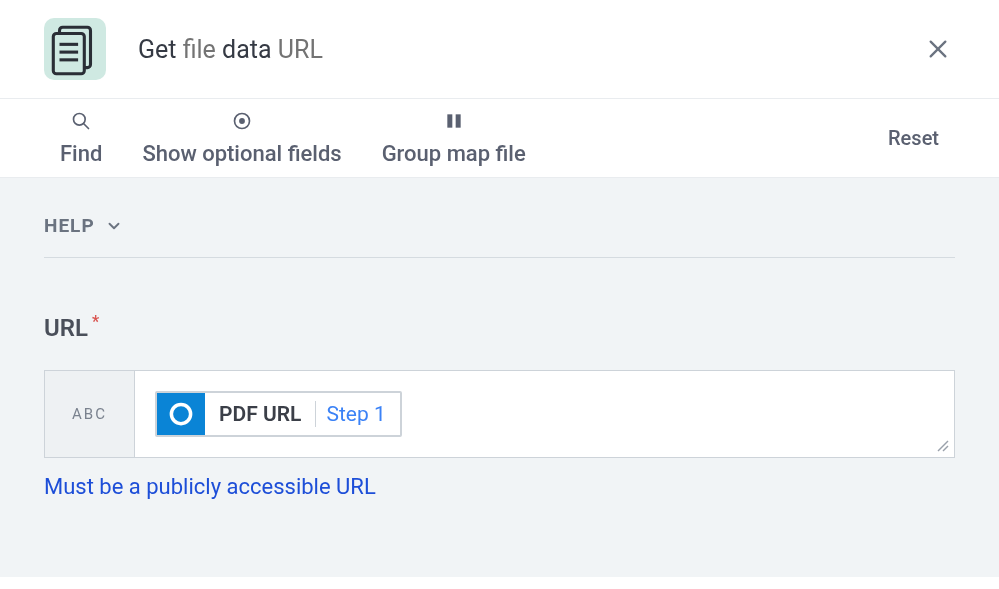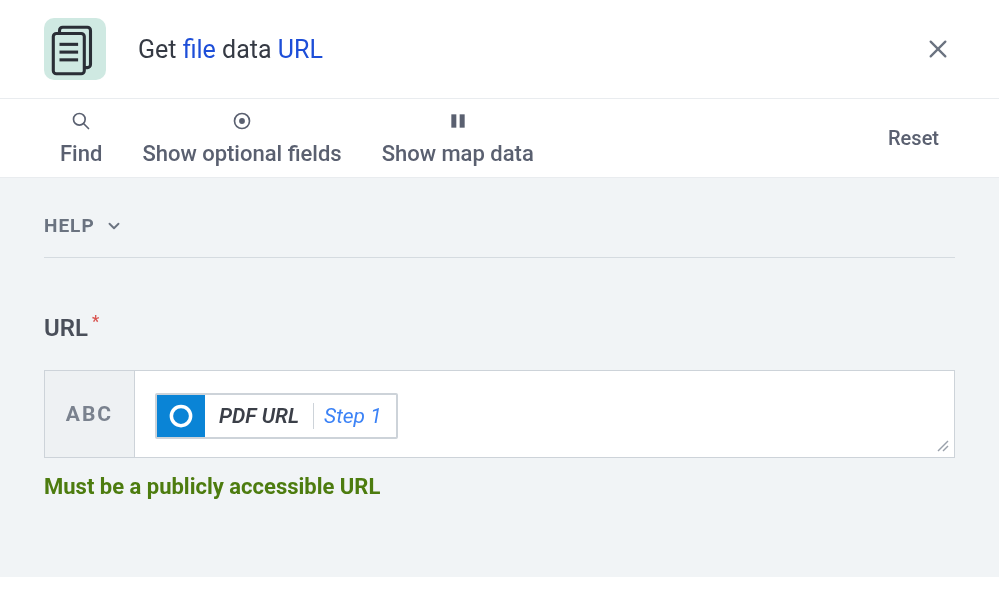--- a/index.html
+++ b/index.html
@@ -28,21 +28,21 @@
     align-items: center;
     justify-content: center;
     margin-right: 32px;
   }
   .header-title {
     flex: 1;
     font-size: 25px;
     font-weight: 400;
     color: #353a44;
   }
-  .header-title .link { color: #1d4ed8; }
+  .header-title .link { color: #737373; }
   .close-btn {
     width: 34px;
     height: 34px;
     display: flex;
     align-items: center;
     justify-content: center;
     cursor: pointer;
     color: #6b7380;
   }
   .close-btn svg { width: 22px; height: 22px; }
@@ -120,32 +120,31 @@
     background: #fff;
     height: 88px;
   }
   .abc-box {
     width: 90px;
     background: #eef1f3;
     border-right: 1px solid #cdd3d9;
     display: flex;
     align-items: center;
     justify-content: center;
-    font-size: 21px;
-    font-weight: 700;
+    font-size: 15px;
+    font-weight: 400;
     letter-spacing: 2px;
     color: #7a828e;
   }
   .input-area {
     flex: 1;
     padding: 18px 20px;
     position: relative;
     display: flex;
-    align-items: flex-end;
-    font-style: italic;
+    align-items: center;
   }
   .resize-handle {
     position: absolute;
     right: 4px;
     bottom: 4px;
     color: #9aa1ab;
   }
   .pill {
     display: inline-flex;
     align-items: stretch;
@@ -179,22 +178,21 @@
   .pill-step {
     padding: 0 14px 0 10px;
     display: flex;
     align-items: center;
     font-size: 21px;
     color: #3b82f6;
   }
   .field-help {
     margin-top: 16px;
     font-size: 22px;
-    color: #4d7c0f;
-    font-weight: bold;
+    color: #1d4ed8;
   }
 </style>
 </head>
 <body>
 
 <div class="header">
   <div class="header-icon">
     <svg viewBox="0 0 40 40">
       <rect x="10" y="6" width="20" height="26" rx="2" fill="none" stroke="#2a2e36" stroke-width="2"></rect>
       <rect x="6" y="10" width="20" height="26" rx="2" fill="#cfe9e2" stroke="#2a2e36" stroke-width="2"></rect>
@@ -227,21 +225,21 @@
       <circle cx="12" cy="12" r="9" fill="none" stroke="#5a6070" stroke-width="2"></circle>
       <circle cx="12" cy="12" r="3.5" fill="#5a6070"></circle>
     </svg>
     <span>Show optional fields</span>
   </div>
   <div class="toolbar-item">
     <svg viewBox="0 0 24 24">
       <rect x="4" y="4" width="6" height="16" fill="#5a6070"></rect>
       <rect x="14" y="4" width="6" height="16" fill="#5a6070"></rect>
     </svg>
-    <span>Show map data</span>
+    <span>Group map file</span>
   </div>
   <div class="toolbar-spacer"></div>
   <div class="toolbar-reset">
     <span>Reset</span>
   </div>
 </div>
 
 <div class="main">
   <div class="help-row">
     <span>HELP</span>

